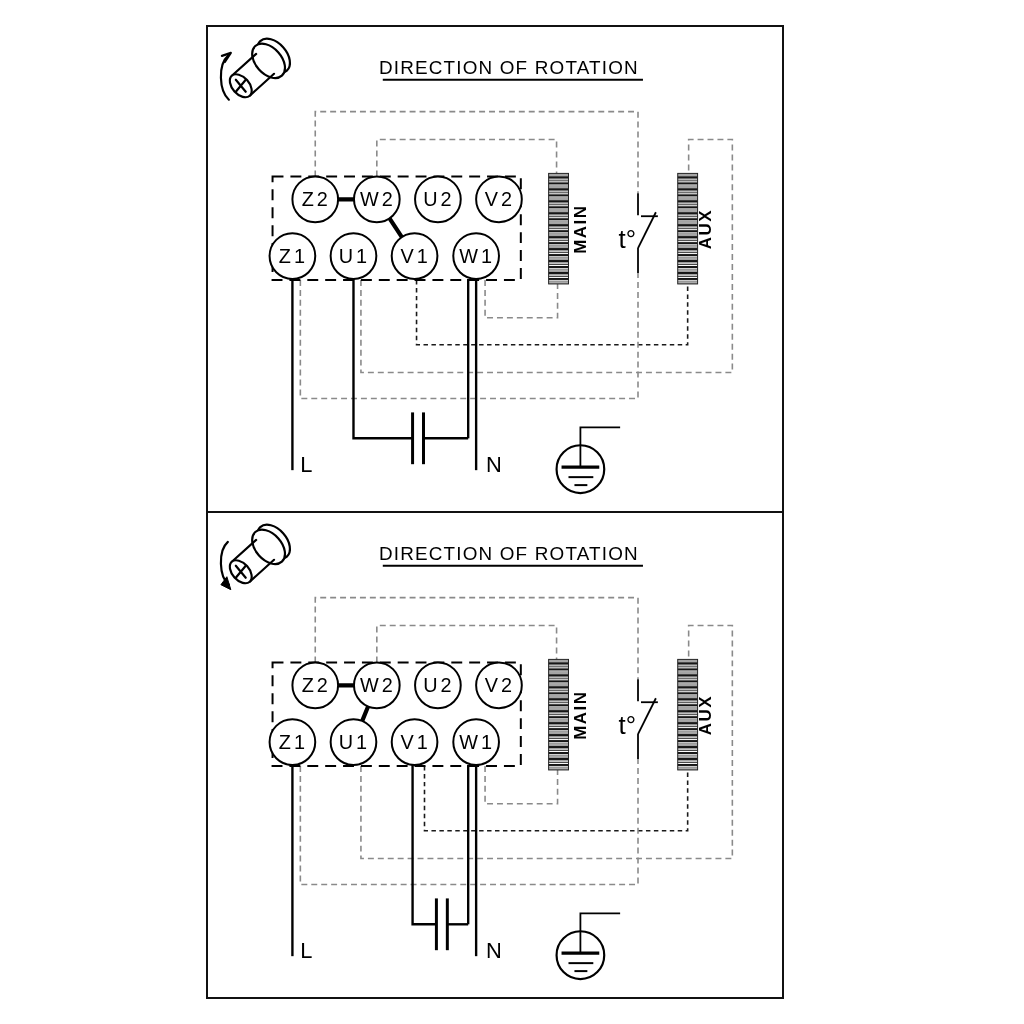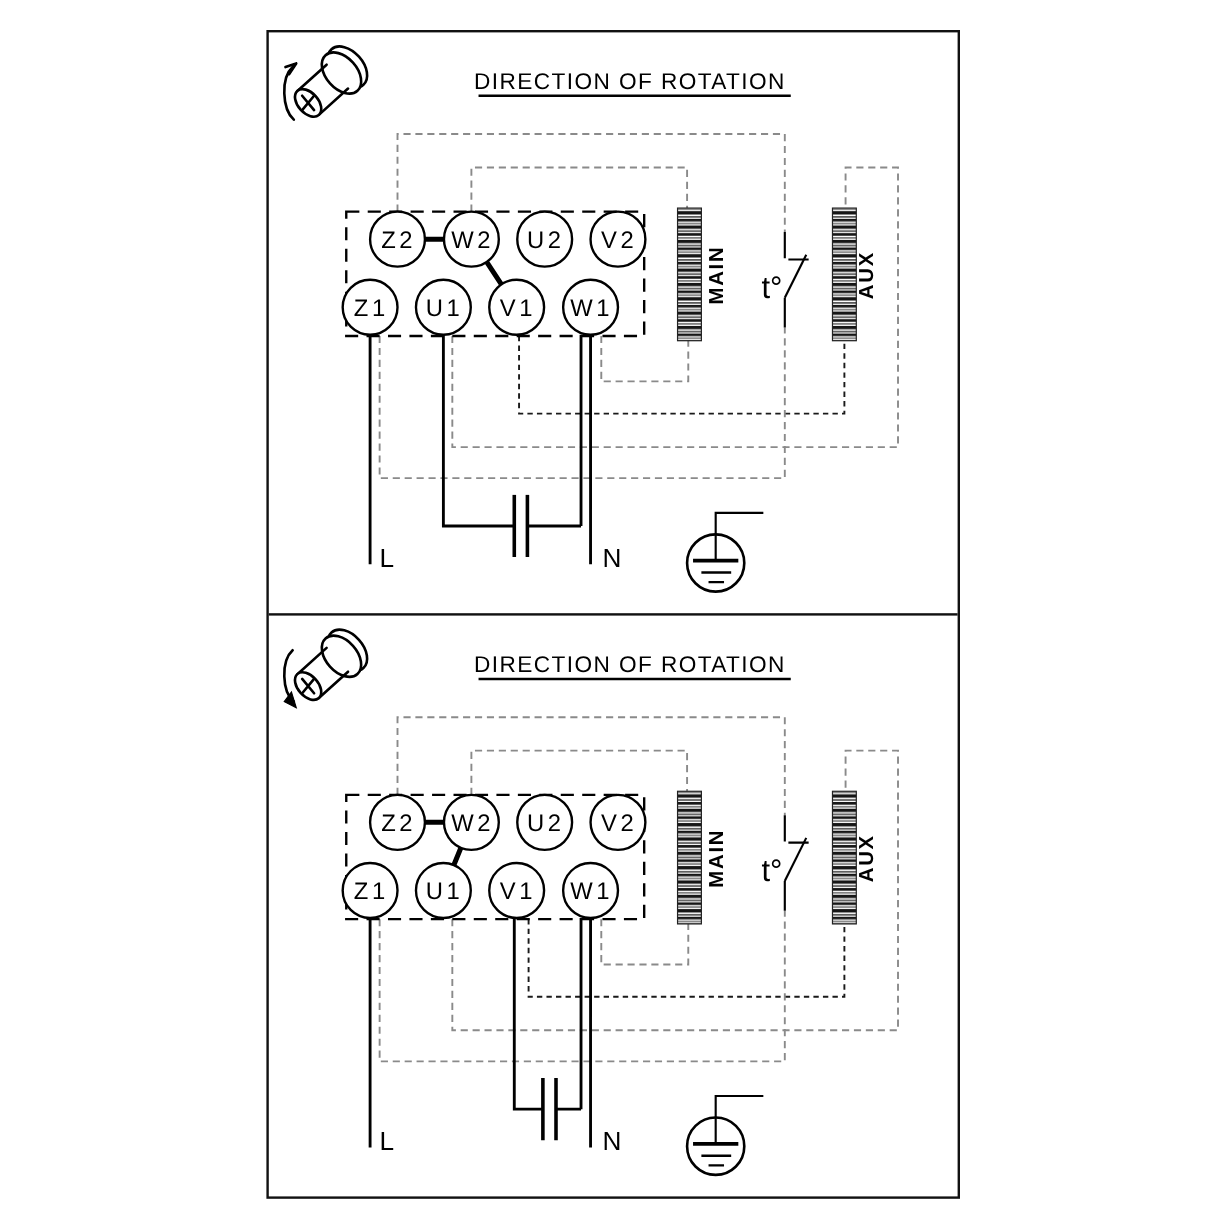--- a/index.html
+++ b/index.html
@@ -1,17 +1,17 @@
 <!DOCTYPE html>
 <html><head>
 <meta charset="utf-8">
 <style>
   html,body{margin:0;padding:0;background:#fff;width:1024px;height:1024px;
     font-family:"Liberation Sans",sans-serif;}
-  .frame{position:absolute;left:222px;top:25px;width:578px;height:974px;
+  .frame{position:absolute;left:206px;top:25px;width:578px;height:974px;
     box-sizing:border-box;border:2px solid #111;}
   .panel{position:relative;width:574px;height:484px;box-sizing:border-box;}
   .panel.second{border-top:2px solid #111;height:486px;}
   .panel svg{display:block;width:100%;height:100%;}
 
   
   .solid{stroke:#000;stroke-width:2.4;fill:none;}
   .thin{stroke:#000;stroke-width:1.8;fill:none;}
   .bridge{stroke:#000;stroke-width:4.2;fill:none;stroke-linecap:round;}
   .dash-box{stroke:#000;stroke-width:2;fill:none;stroke-dasharray:11 7;}

